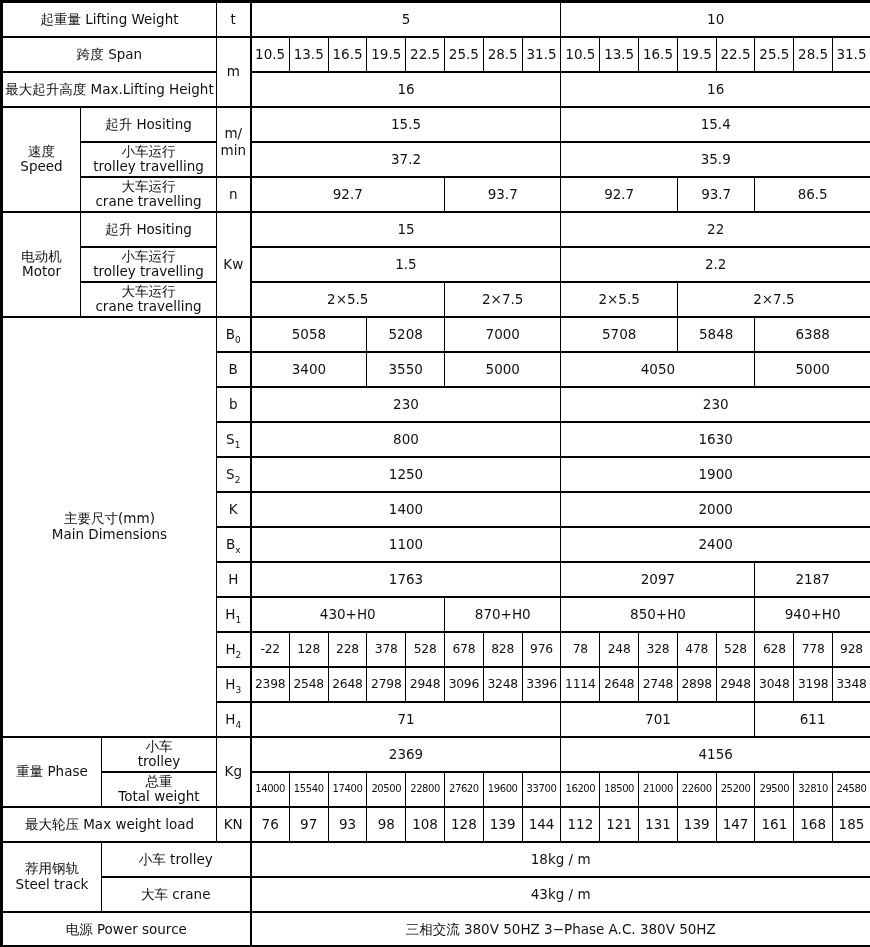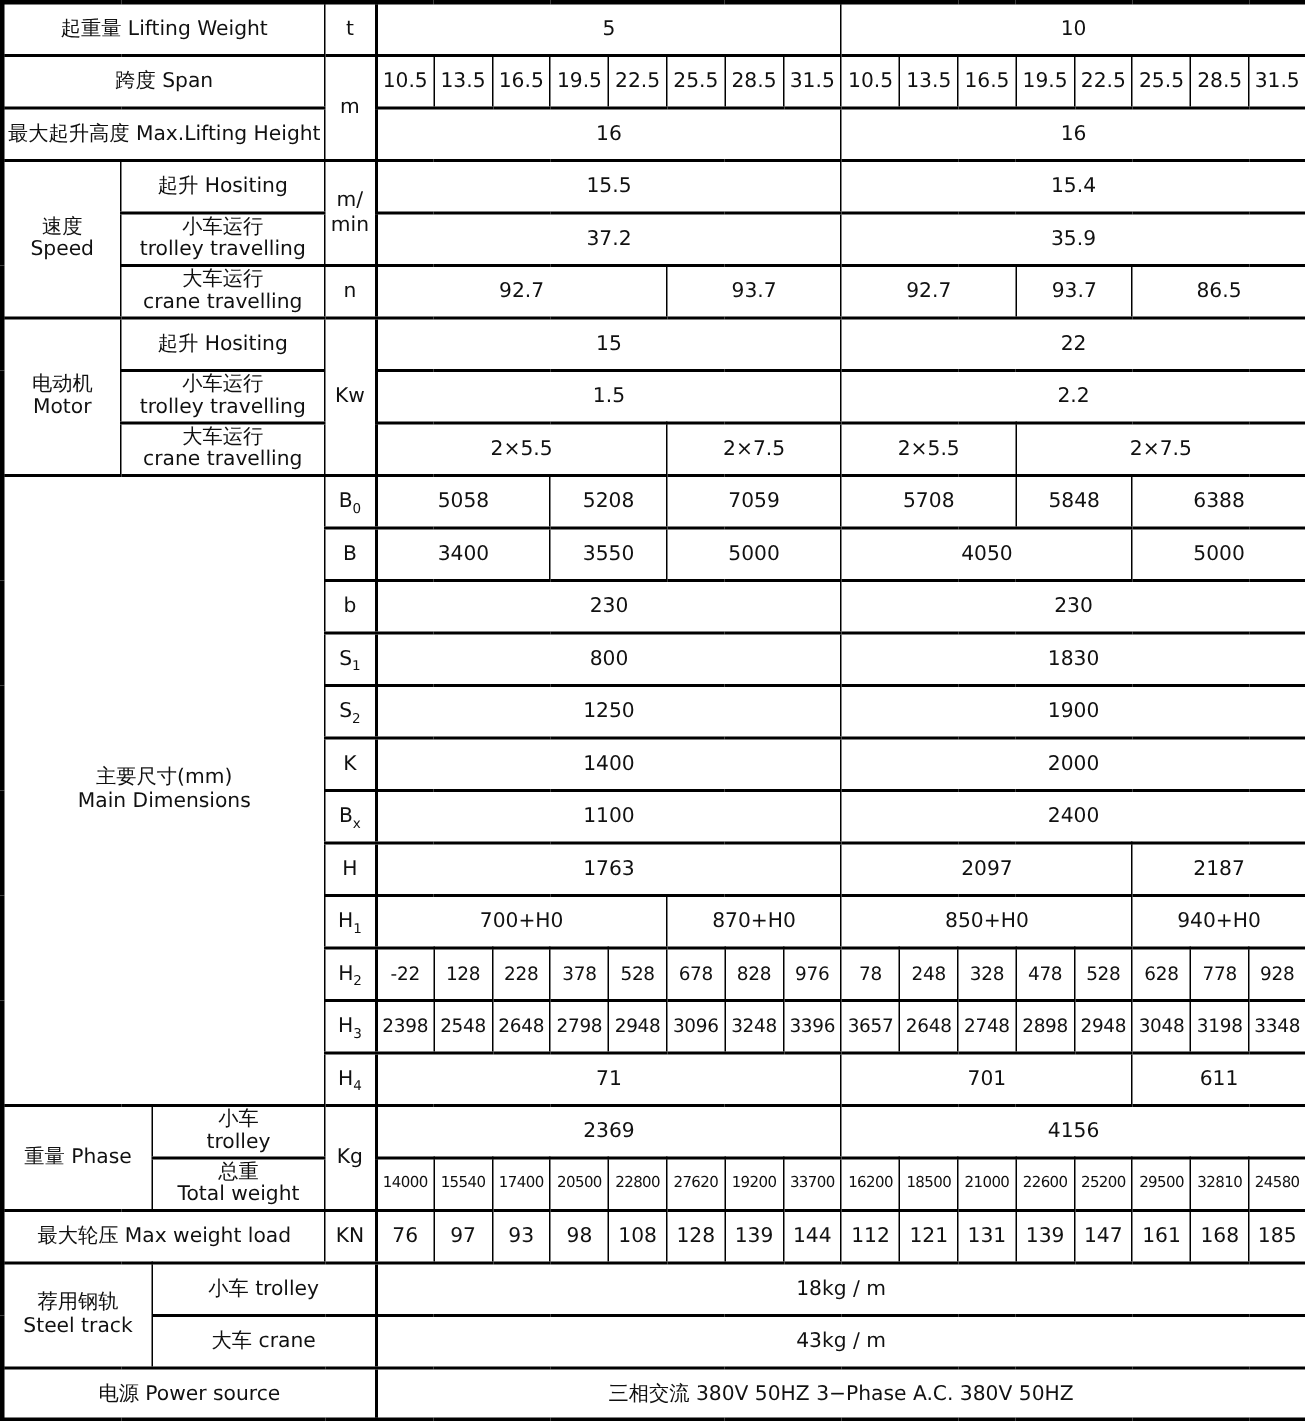--- a/index.html
+++ b/index.html
@@ -152,42 +152,42 @@
   </tr>
 
   <tr>
     <td rowspan="12" colspan="3" class="two">
           <div>主要尺寸(mm)</div>
           <div>Main Dimensions</div>
         </td>
     <td><span>B</span><sub>0</sub></td>
     <td colspan="3" class="dl">5058</td>
     <td colspan="2">5208</td>
-    <td colspan="3">7059</td>
+    <td colspan="3">7000</td>
     <td colspan="3">5708</td>
     <td colspan="2">5848</td>
     <td colspan="3">6388</td>
   </tr>
   <tr>
     <td><span>B</span></td>
     <td colspan="3" class="dl">3400</td>
     <td colspan="2">3550</td>
     <td colspan="3">5000</td>
     <td colspan="5">4050</td>
     <td colspan="3">5000</td>
   </tr>
   <tr>
     <td><span>b</span></td>
     <td colspan="8" class="dl">230</td>
     <td colspan="8">230</td>
   </tr>
   <tr>
     <td><span>S</span><sub>1</sub></td>
     <td colspan="8" class="dl">800</td>
-    <td colspan="8">1830</td>
+    <td colspan="8">1630</td>
   </tr>
   <tr>
     <td><span>S</span><sub>2</sub></td>
     <td colspan="8" class="dl">1250</td>
     <td colspan="8">1900</td>
   </tr>
   <tr>
     <td><span>K</span></td>
     <td colspan="8" class="dl">1400</td>
     <td colspan="8">2000</td>
@@ -198,21 +198,21 @@
     <td colspan="8">2400</td>
   </tr>
   <tr>
     <td><span>H</span></td>
     <td colspan="8" class="dl">1763</td>
     <td colspan="5">2097</td>
     <td colspan="3">2187</td>
   </tr>
   <tr>
     <td><span>H</span><sub>1</sub></td>
-    <td colspan="5" class="dl">700+H0</td>
+    <td colspan="5" class="dl">430+H0</td>
     <td colspan="3">870+H0</td>
     <td colspan="5">850+H0</td>
     <td colspan="3">940+H0</td>
   </tr>
   <tr class="mid">
     <td><span>H</span><sub>2</sub></td>
     <td class="dl mid">-22</td>
     <td class="mid">128</td>
     <td class="mid">228</td>
     <td class="mid">378</td>
@@ -232,21 +232,21 @@
   <tr>
     <td><span>H</span><sub>3</sub></td>
     <td class="dl mid">2398</td>
     <td class="mid">2548</td>
     <td class="mid">2648</td>
     <td class="mid">2798</td>
     <td class="mid">2948</td>
     <td class="mid">3096</td>
     <td class="mid">3248</td>
     <td class="mid">3396</td>
-    <td class="mid">3657</td>
+    <td class="mid">1114</td>
     <td class="mid">2648</td>
     <td class="mid">2748</td>
     <td class="mid">2898</td>
     <td class="mid">2948</td>
     <td class="mid">3048</td>
     <td class="mid">3198</td>
     <td class="mid">3348</td>
   </tr>
   <tr>
     <td><span>H</span><sub>4</sub></td>
@@ -269,21 +269,21 @@
     <td class="two">
           <div>总重</div>
           <div>Total weight</div>
         </td>
     <td class="dl small">14000</td>
     <td class="small">15540</td>
     <td class="small">17400</td>
     <td class="small">20500</td>
     <td class="small">22800</td>
     <td class="small">27620</td>
-    <td class="small">19200</td>
+    <td class="small">19600</td>
     <td class="small">33700</td>
     <td class="small">16200</td>
     <td class="small">18500</td>
     <td class="small">21000</td>
     <td class="small">22600</td>
     <td class="small">25200</td>
     <td class="small">29500</td>
     <td class="small">32810</td>
     <td class="small">24580</td>
   </tr>

